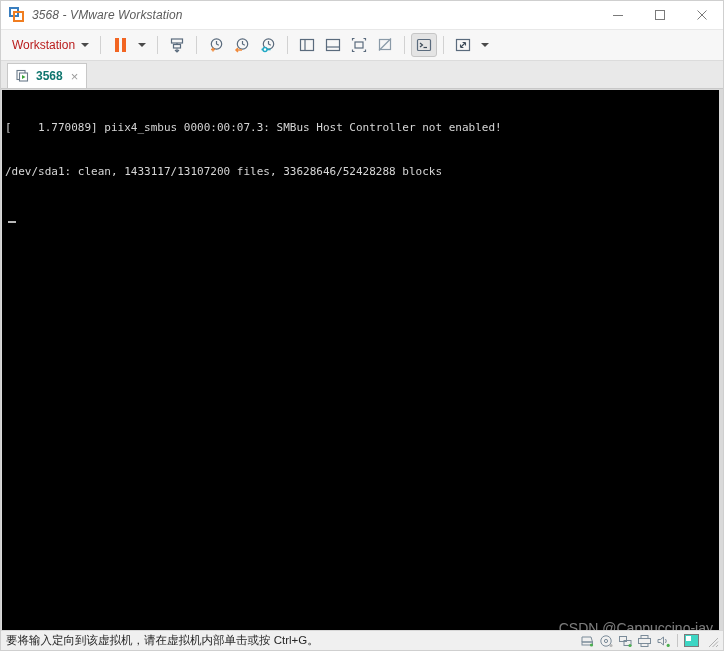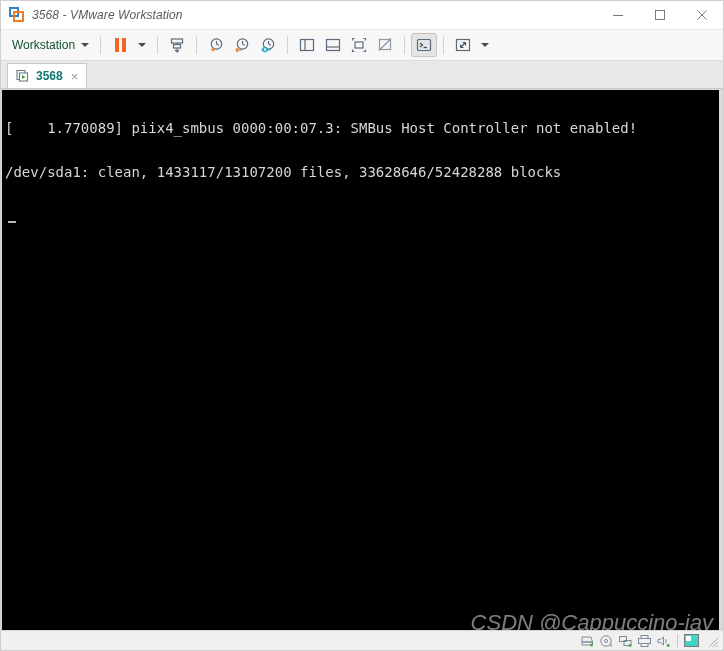--- a/index.html
+++ b/index.html
@@ -88,21 +88,21 @@
     display: flex;
     align-items: center;
     border-bottom: 1px solid #dcdcdc;
     padding-left: 8px;
     box-sizing: border-box;
   }
   .tb-menu {
     display: flex;
     align-items: center;
     font-size: 12px;
-    color: #14532d;
+    color: #b91c1c;
     padding: 3px 5px 3px 3px;
     white-space: nowrap;
   }
   .tb-menu .caret {
     margin-left: 6px;
   }
   .tb-sep {
     width: 1px;
     height: 18px;
     background: #d2d2d2;
@@ -190,21 +190,21 @@
     width: 100%;
     height: 100%;
     background: #000000;
     position: relative;
     overflow: hidden;
     box-sizing: border-box;
   }
   .console-lines {
     padding: 2px 8px 0 3px;
     font-family: "DejaVu Sans Mono", "Liberation Mono", monospace;
-    font-size: 14px;
+    font-size: 11px;
     line-height: 14.6px;
     color: #d6d6d6;
     white-space: pre;
     letter-spacing: 0px;
   }
   .cursor-block {
     display: inline-block;
     width: 8px;
     height: 2px;
     background: #b8b8b8;
@@ -214,26 +214,25 @@
   .cursor-line {
     padding-left: 3px;
     height: 14.6px;
     display: flex;
     align-items: flex-end;
   }
   .watermark {
     position: absolute;
     right: 6px;
     bottom: -6px;
-    font-size: 22px;
+    font-size: 14px;
     color: rgba(225, 225, 225, 0.55);
     white-space: nowrap;
     font-family: "Liberation Sans", sans-serif;
     pointer-events: none;
-    font-style: italic;
   }
 
   
   .status-bar {
     height: 20px;
     min-height: 20px;
     background: #f0f0f0;
     display: flex;
     align-items: center;
     border-top: 1px solid #d7d7d7;
@@ -444,20 +443,21 @@
         <div>/dev/sda1: clean, 1433117/13107200 files, 33628646/52428288 blocks</div>
         <div class="cursor-line">
           <span class="cursor-block"></span>
         </div>
       </div>
       <div class="watermark">CSDN @Cappuccino-jay</div>
     </div>
   </div>
 
   <div class="status-bar">
+    <div class="status-text">要将输入定向到该虚拟机，请在虚拟机内部单击或按 Ctrl+G。</div>
 
     <div class="status-devices">
 
       <div class="dev-icon">
         <svg width="15" height="14" viewBox="0 0 15 14">
           <path d="M2 3 L11 3 L12.5 8 L2 8 Z" fill="none" stroke="#7b8b99" stroke-width="1"></path>
           <rect x="2" y="8" width="10.5" height="3" fill="none" stroke="#7b8b99" stroke-width="1"></rect>
           <circle cx="11.5" cy="11" r="1.6" fill="#4caf50"></circle>
         </svg>
       </div>

